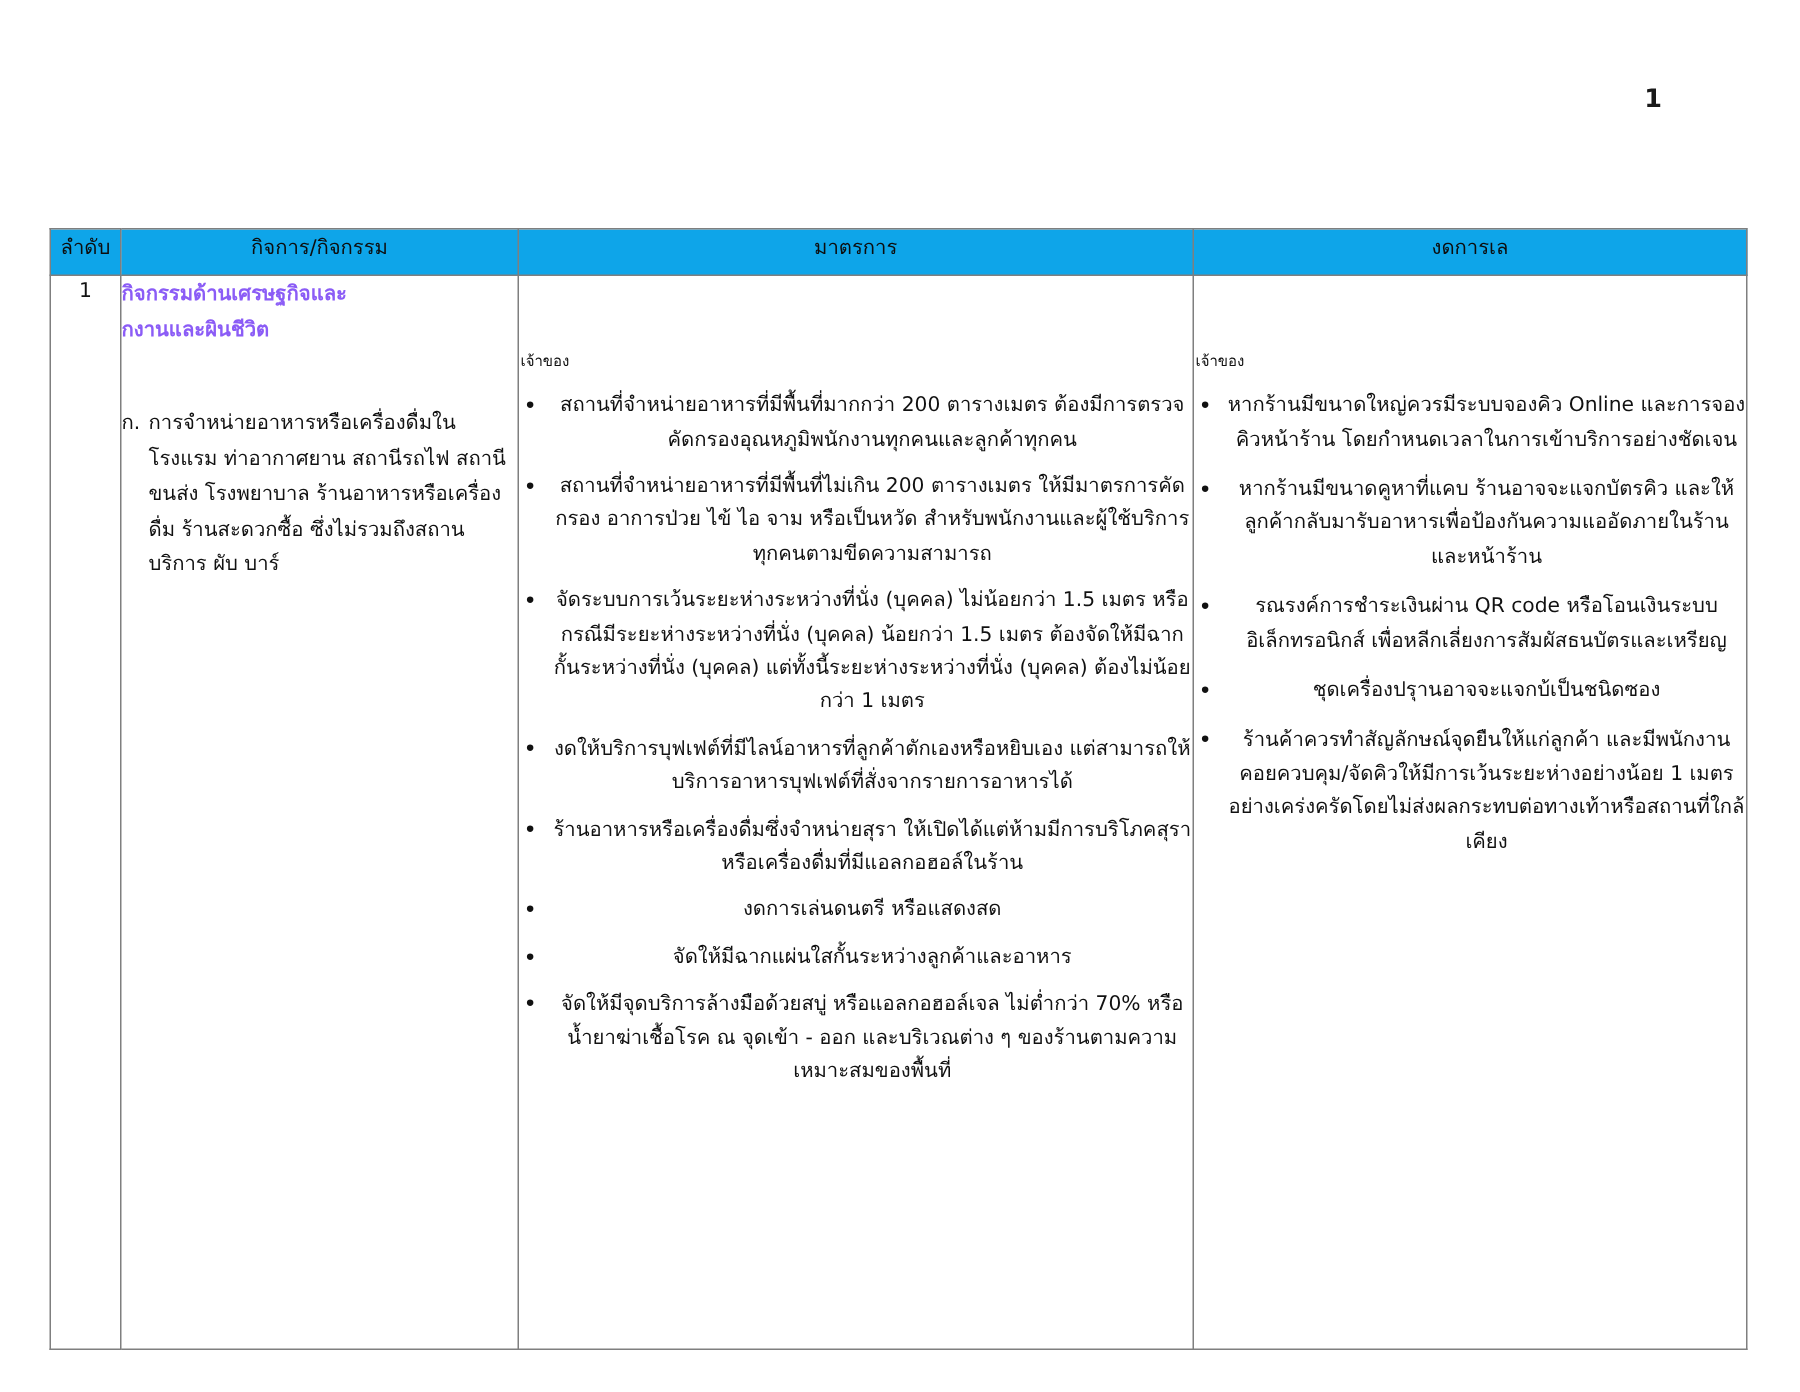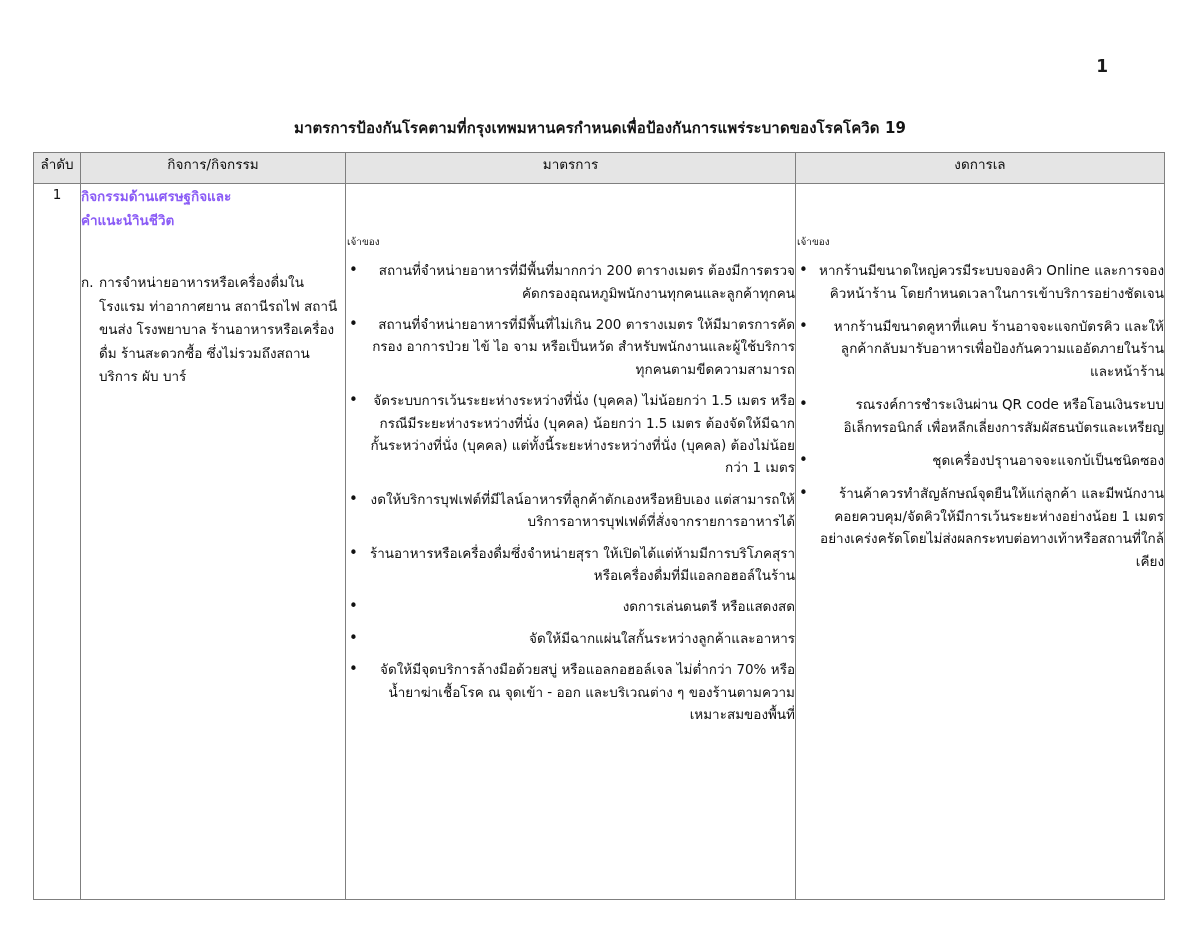--- a/index.html
+++ b/index.html
@@ -66,21 +66,21 @@
     vertical-align: top;
     padding: 0;
   }
 
   col.c-order  { width: 47px; }
   col.c-biz    { width: 265px; }
   col.c-meas   { width: 450px; }
   col.c-advice { width: 369px; }
 
   thead th {
-    background: #e5e5e5;
+    background: #0ea5e9;
     height: 30px;
     font-size: 13.5px;
     font-weight: normal;
     color: #0d0d0d;
     text-align: center;
     vertical-align: middle;
     padding: 2px 2px 5px 2px;
   }
 
   td.cell {
@@ -133,21 +133,21 @@
   ul.bullets {
     list-style: none;
     margin: 0;
     padding: 0;
   }
   ul.bullets > li {
     position: relative;
     padding-left: 22px;
     margin-bottom: 9px;
     line-height: 1.66;
-    text-align: right;
+    text-align: center;
   }
   ul.bullets > li:last-child { margin-bottom: 18px; }
   ul.bullets > li::before {
     content: "\2022";
     position: absolute;
     left: 3px;
     top: -1px;
     font-size: 15px;
     line-height: 1.66;
     color: #111111;
@@ -155,21 +155,20 @@
 
   td.cell-advice ul.bullets > li { margin-bottom: 11px; }
 </style>
 </head>
 <body>
 
 <div class="page">
 
   <div class="page-number">1</div>
 
-  <div class="doc-title">มาตรการป้องกันโรคตามที่กรุงเทพมหานครกำหนดเพื่อป้องกันการแพร่ระบาดของโรคโควิด 19</div>
 
   <div class="table-wrap">
     <table class="measures">
       <colgroup>
         <col class="c-order">
         <col class="c-biz">
         <col class="c-meas">
         <col class="c-advice">
       </colgroup>
       <thead>
@@ -180,21 +179,21 @@
           <th>งดการเล</th>
         </tr>
       </thead>
       <tbody>
         <tr class="row-main">
 
           <td class="cell cell-order">1</td>
 
           <td class="cell cell-biz">
             <div class="biz-heading">กิจกรรมด้านเศรษฐกิจและ</div>
-            <div class="biz-heading">คำแนะนำินชีวิต</div>
+            <div class="biz-heading">กงานและผินชีวิต</div>
             <div class="biz-sub">
               <span class="marker">ก.</span>
               <span class="sub-text">การจำหน่ายอาหารหรือเครื่องดื่มในโรงแรม ท่าอากาศยาน สถานีรถไฟ สถานีขนส่ง โรงพยาบาล ร้านอาหารหรือเครื่องดื่ม ร้านสะดวกซื้อ ซึ่งไม่รวมถึงสถานบริการ ผับ บาร์</span>
             </div>
           </td>
 
           <td class="cell cell-measures">
             <div class="spacer-top"></div>
             <div>
               <span class="owner-head">เจ้าของ</span>

